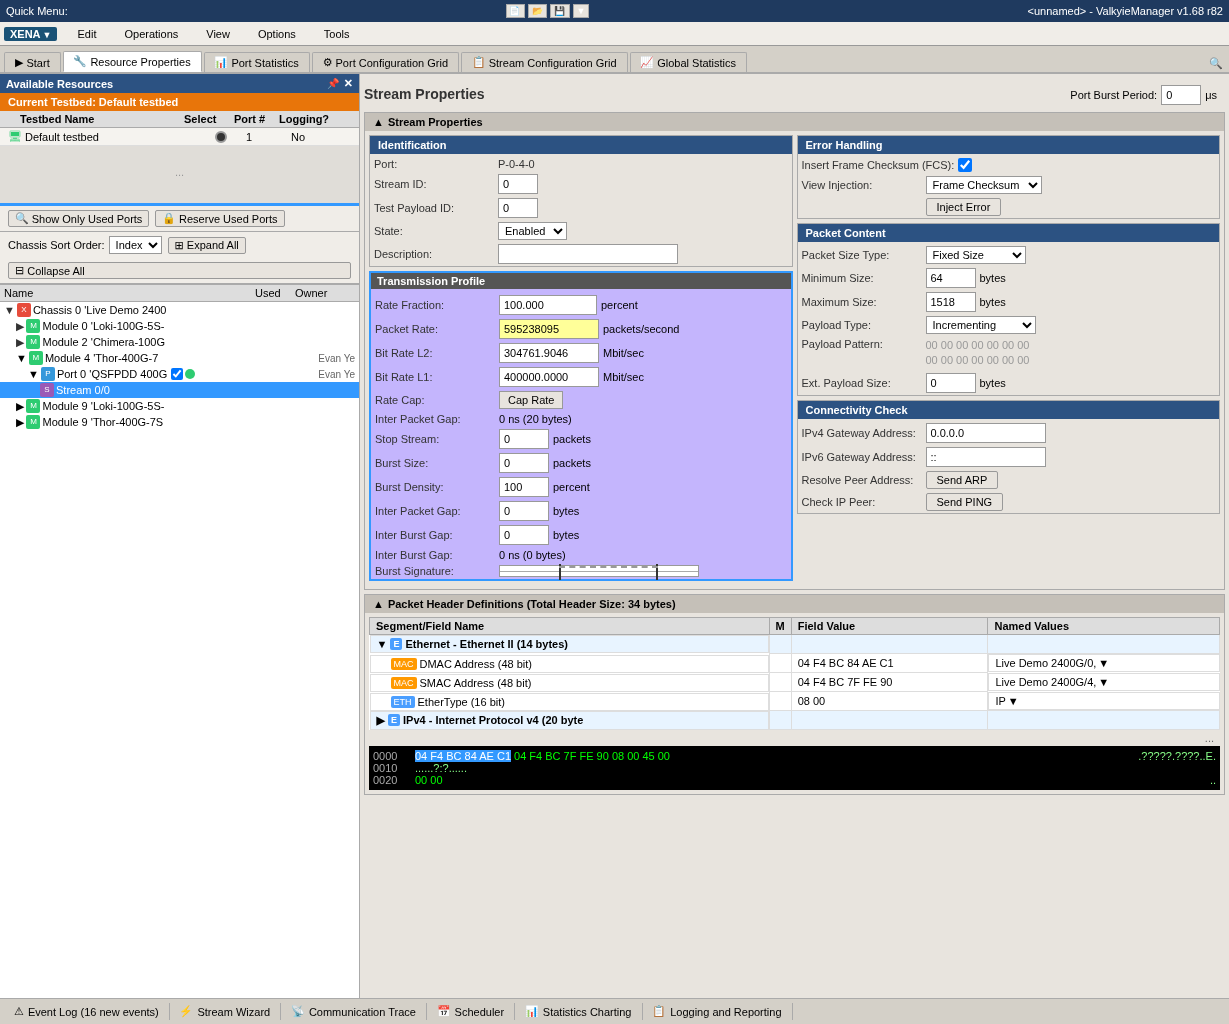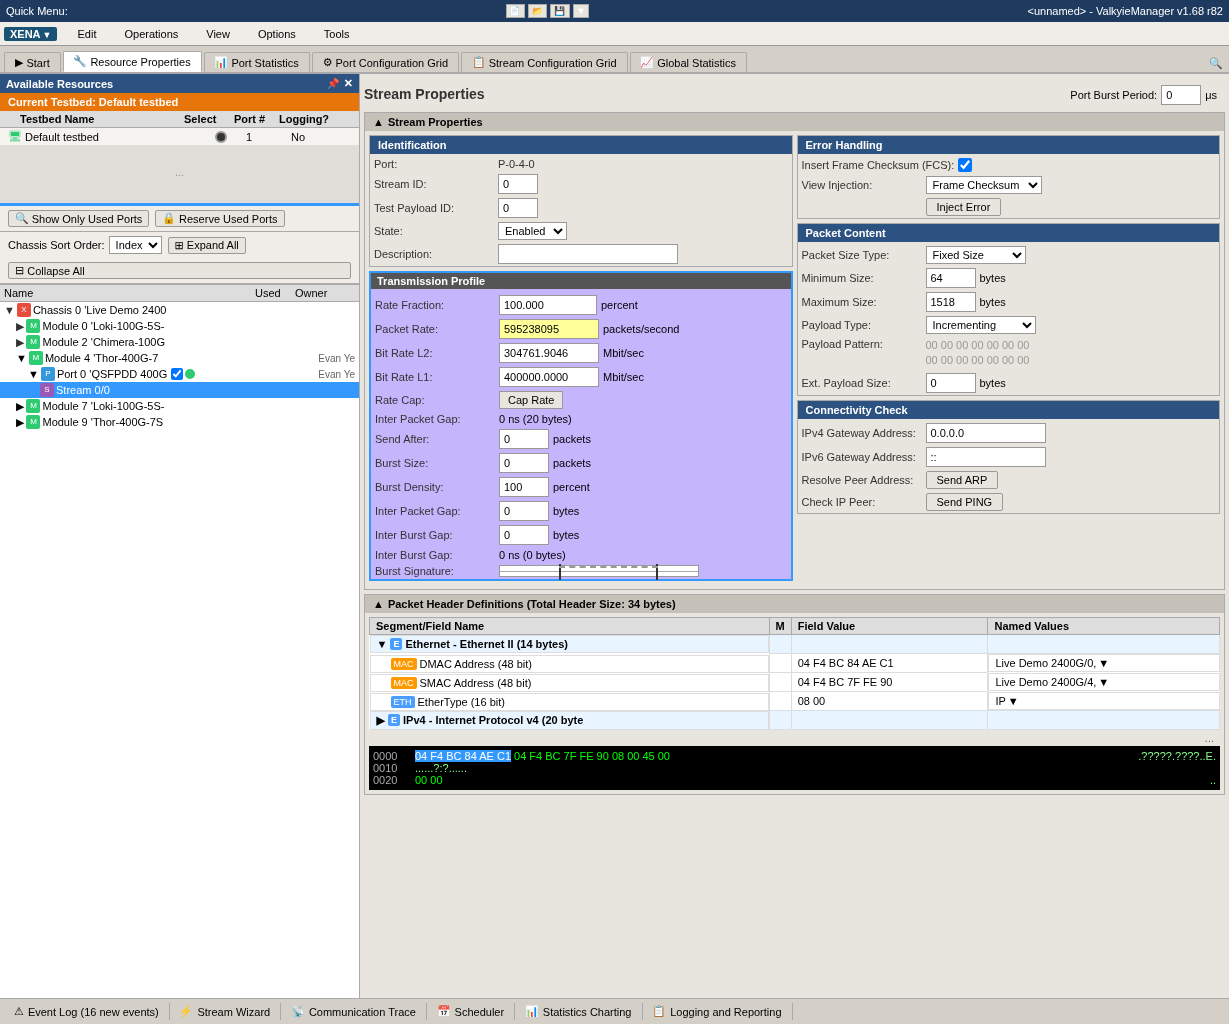--- a/index.html
+++ b/index.html
@@ -290,21 +290,21 @@
       </div>
 
       <div class="tree-item tree-indent-3 selected-stream" style="background:#3399ff;color:white;">
         <span class="tree-icon icon-stream" style="background:#9b59b6;">S</span>
         <span>Stream 0/0</span>
       </div>
 
       <div class="tree-item tree-indent-1">
         <span>▶</span>
         <span class="tree-icon icon-module">M</span>
-        <span>Module 7 'Loki-100G-5S-</span>
+        <span>Module 9 'Loki-100G-5S-</span>
       </div>
 
       <div class="tree-item tree-indent-1">
         <span>▶</span>
         <span class="tree-icon icon-module">M</span>
         <span>Module 9 'Thor-400G-7S</span>
       </div>
     </div>
   </div>
 
@@ -382,21 +382,21 @@
                 </div>
                 <div class="form-row">
                   <span class="form-label">Rate Cap:</span>
                   <button class="cap-rate-btn">Cap Rate</button>
                 </div>
                 <div class="form-row">
                   <span class="form-label">Inter Packet Gap:</span>
                   <span>0 ns (20 bytes)</span>
                 </div>
                 <div class="form-row">
-                  <span class="form-label">Send After:</span>
+                  <span class="form-label">Stop Stream:</span>
                   <input type="text" class="form-input form-input-sm" value="0" style="">
                   <span>packets</span>
                 </div>
                 <div class="form-row">
                   <span class="form-label">Burst Size:</span>
                   <input type="text" class="form-input form-input-sm" value="0" style="">
                   <span>packets</span>
                 </div>
                 <div class="form-row">
                   <span class="form-label">Burst Density:</span>

